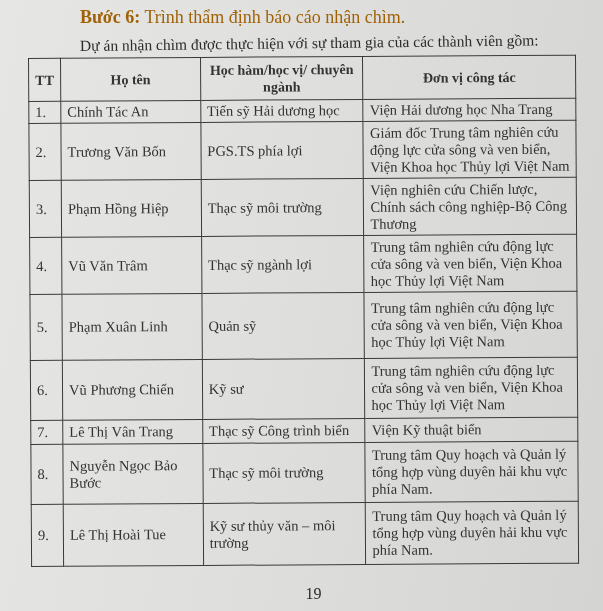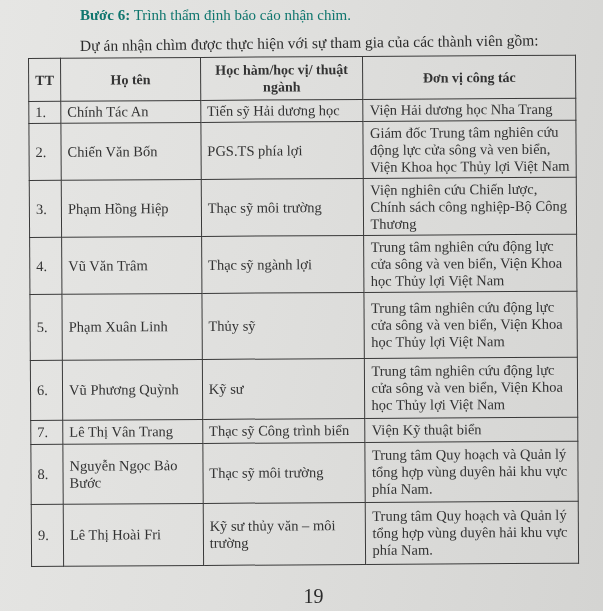--- a/index.html
+++ b/index.html
@@ -5,21 +5,21 @@
     html, body { margin: 0; padding: 0; }
     body {
       width: 603px; height: 611px; overflow: hidden;
       background: linear-gradient(100deg, #e6e6e4 0%, #dfdfdd 45%, #d4d4d2 100%);
       font-family: "Liberation Serif", "DejaVu Serif", serif;
       color: #2a2a2a;
       position: relative;
     }
     .step {
       position: absolute; left: 80px; top: 7px;
-      font-size: 15px; color: #0f766e;
+      font-size: 18px; color: #a16207;
     }
     .step b { font-weight: bold; }
     .intro {
       position: absolute; left: 80px; top: 37px;
       font-size: 15.5px; color: #2b2b2b;
       transform: rotate(-0.7deg); transform-origin: left center;
     }
     table.members {
       position: absolute; left: 28px; top: 58px;
       width: 548px;
@@ -38,21 +38,21 @@
       font-weight: bold; text-align: center; height: 38px;
       font-size: 14px;
     }
     col.c-tt { width: 32px; }
     col.c-name { width: 140px; }
     col.c-deg { width: 163px; }
     col.c-org { width: 213px; }
     td.tt { padding-left: 5px; }
     .page-num {
       position: absolute; left: 0; width: 603px; top: 585px;
-      text-align: center; font-size: 20px; color: #2b2b2b;
+      text-align: center; font-size: 16px; color: #2b2b2b;
       padding-left: 24px; box-sizing: border-box;
     }
   </style>
 </head>
 <body>
 
 <div class="step"><b>Bước 6:</b><span> Trình thẩm định báo cáo nhận chìm.</span></div>
 
 <div class="intro">Dự án nhận chìm được thực hiện với sự tham gia của các thành viên gồm:</div>
 
@@ -60,75 +60,75 @@
   <colgroup>
     <col class="c-tt">
       <col class="c-name">
       <col class="c-deg">
       <col class="c-org">
   </colgroup>
   <thead>
     <tr>
       <th>TT</th>
       <th>Họ tên</th>
-      <th>Học hàm/học vị/ thuật ngành</th>
+      <th>Học hàm/học vị/ chuyên ngành</th>
       <th>Đơn vị công tác</th>
     </tr>
   </thead>
   <tbody>
     <tr style="height:22px">
       <td class="tt">1.</td>
       <td>Chính Tác An</td>
       <td>Tiến sỹ Hải dương học</td>
       <td>Viện Hải dương học Nha Trang</td>
     </tr>
     <tr style="height:57px">
       <td class="tt">2.</td>
-      <td>Chiến Văn Bốn</td>
+      <td>Trương Văn Bốn</td>
       <td>PGS.TS phía lợi</td>
       <td>Giám đốc Trung tâm nghiên cứu động lực cửa sông và ven biển, Viện Khoa học Thủy lợi Việt Nam</td>
     </tr>
     <tr style="height:57px">
       <td class="tt">3.</td>
       <td>Phạm Hồng Hiệp</td>
       <td>Thạc sỹ môi trường</td>
       <td>Viện nghiên cứu Chiến lược, Chính sách công nghiệp-Bộ Công Thương</td>
     </tr>
     <tr style="height:57px">
       <td class="tt">4.</td>
       <td>Vũ Văn Trâm</td>
       <td>Thạc sỹ ngành lợi</td>
       <td>Trung tâm nghiên cứu động lực cửa sông và ven biển, Viện Khoa học Thủy lợi Việt Nam</td>
     </tr>
     <tr style="height:66px">
       <td class="tt">5.</td>
       <td>Phạm Xuân Linh</td>
-      <td>Thủy sỹ</td>
+      <td>Quản sỹ</td>
       <td>Trung tâm nghiên cứu động lực cửa sông và ven biển, Viện Khoa học Thủy lợi Việt Nam</td>
     </tr>
     <tr style="height:60px">
       <td class="tt">6.</td>
-      <td>Vũ Phương Quỳnh</td>
+      <td>Vũ Phương Chiến</td>
       <td>Kỹ sư</td>
       <td>Trung tâm nghiên cứu động lực cửa sông và ven biển, Viện Khoa học Thủy lợi Việt Nam</td>
     </tr>
     <tr style="height:24px">
       <td class="tt">7.</td>
       <td>Lê Thị Vân Trang</td>
       <td>Thạc sỹ Công trình biển</td>
       <td>Viện Kỹ thuật biển</td>
     </tr>
     <tr style="height:60px">
       <td class="tt">8.</td>
       <td>Nguyễn Ngọc Bảo Bước</td>
       <td>Thạc sỹ môi trường</td>
       <td>Trung tâm Quy hoạch và Quản lý tổng hợp vùng duyên hải khu vực phía Nam.</td>
     </tr>
     <tr style="height:62px">
       <td class="tt">9.</td>
-      <td>Lê Thị Hoài Fri</td>
+      <td>Lê Thị Hoài Tue</td>
       <td>Kỹ sư thủy văn – môi trường</td>
       <td>Trung tâm Quy hoạch và Quản lý tổng hợp vùng duyên hải khu vực phía Nam.</td>
     </tr>
   </tbody>
 </table>
 
 <div class="page-num">19</div>
 
 </body></html>

